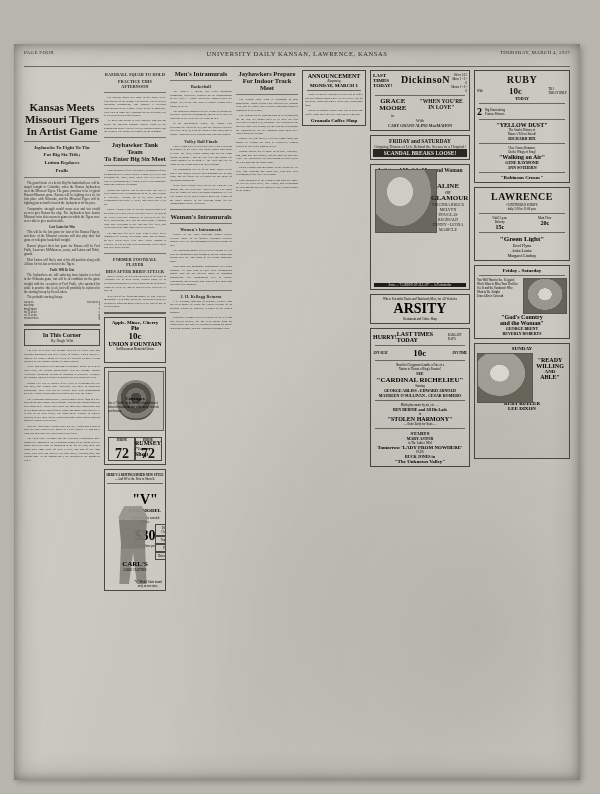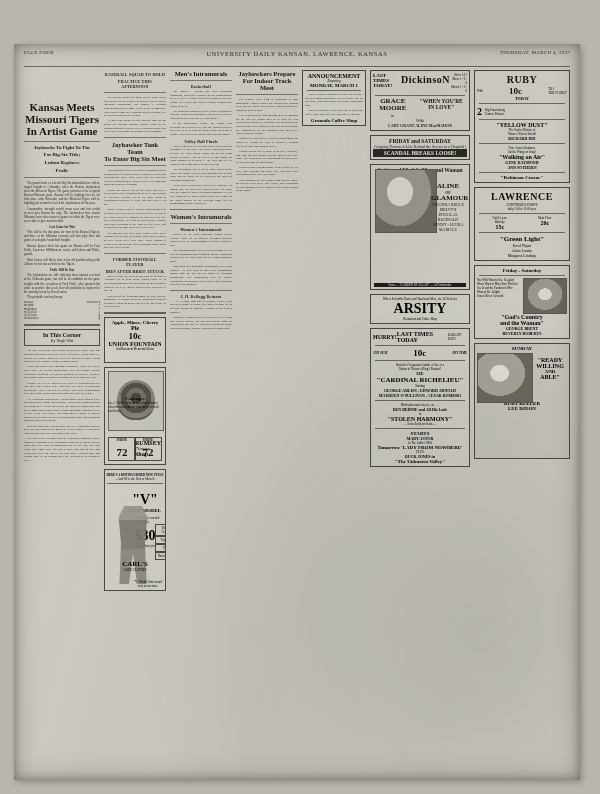--- a/index.html
+++ b/index.html
@@ -99,21 +99,21 @@
   .rose{
     position:absolute;left:8px;top:8px;width:38px;height:40px;border-radius:50% 50% 45% 45%;
     background:
       radial-gradient(circle at 50% 45%, #3b3934 0 18%, #6d6a61 19% 34%, #46443d 35% 52%, #7d7a71 53% 70%, #4a473f 71% 100%);
     opacity:.9;
   }
   .phonebox{
     position:absolute;width:26px;height:22px;border:1px solid #4d4a42;text-align:center;
     font-weight:bold;color:#14130e;
   }
-  .phonebox .n{font-size:11px;line-height:1;margin-top:5px;}
+  .phonebox .n{font-size:14px;line-height:1;margin-top:5px;}
   .phonebox .l{font-size:3px;}
 
   
   .suit-ad{height:120px;margin-top:4px;}
   .suitfig{
     position:absolute;left:8px;bottom:6px;width:40px;height:78px;
     background:linear-gradient(180deg,#9a978e 0 18%, #7e7b72 18% 55%, #8b8880 55% 100%);
     clip-path:polygon(28% 0,72% 0,86% 14%,80% 48%,84% 100%,60% 100%,50% 60%,40% 100%,16% 100%,20% 48%,14% 14%);
     opacity:.92;
   }

